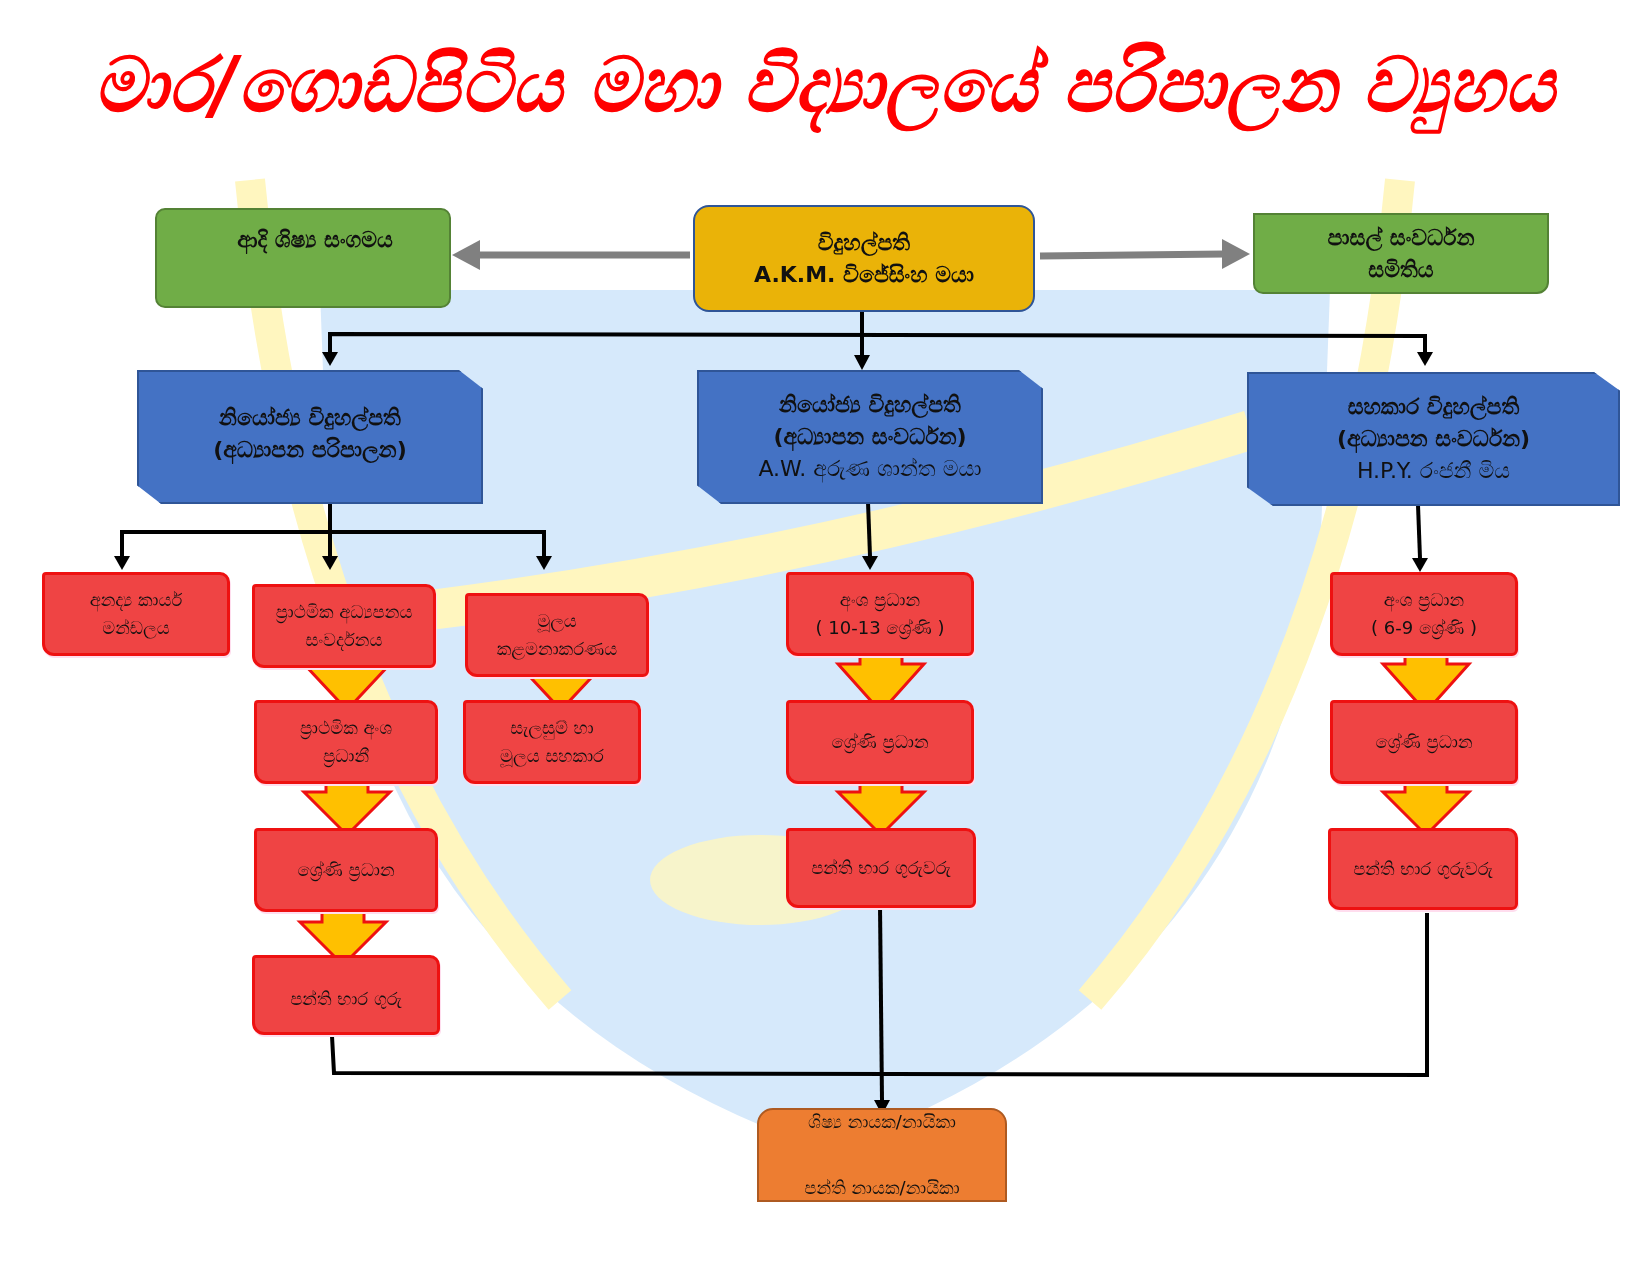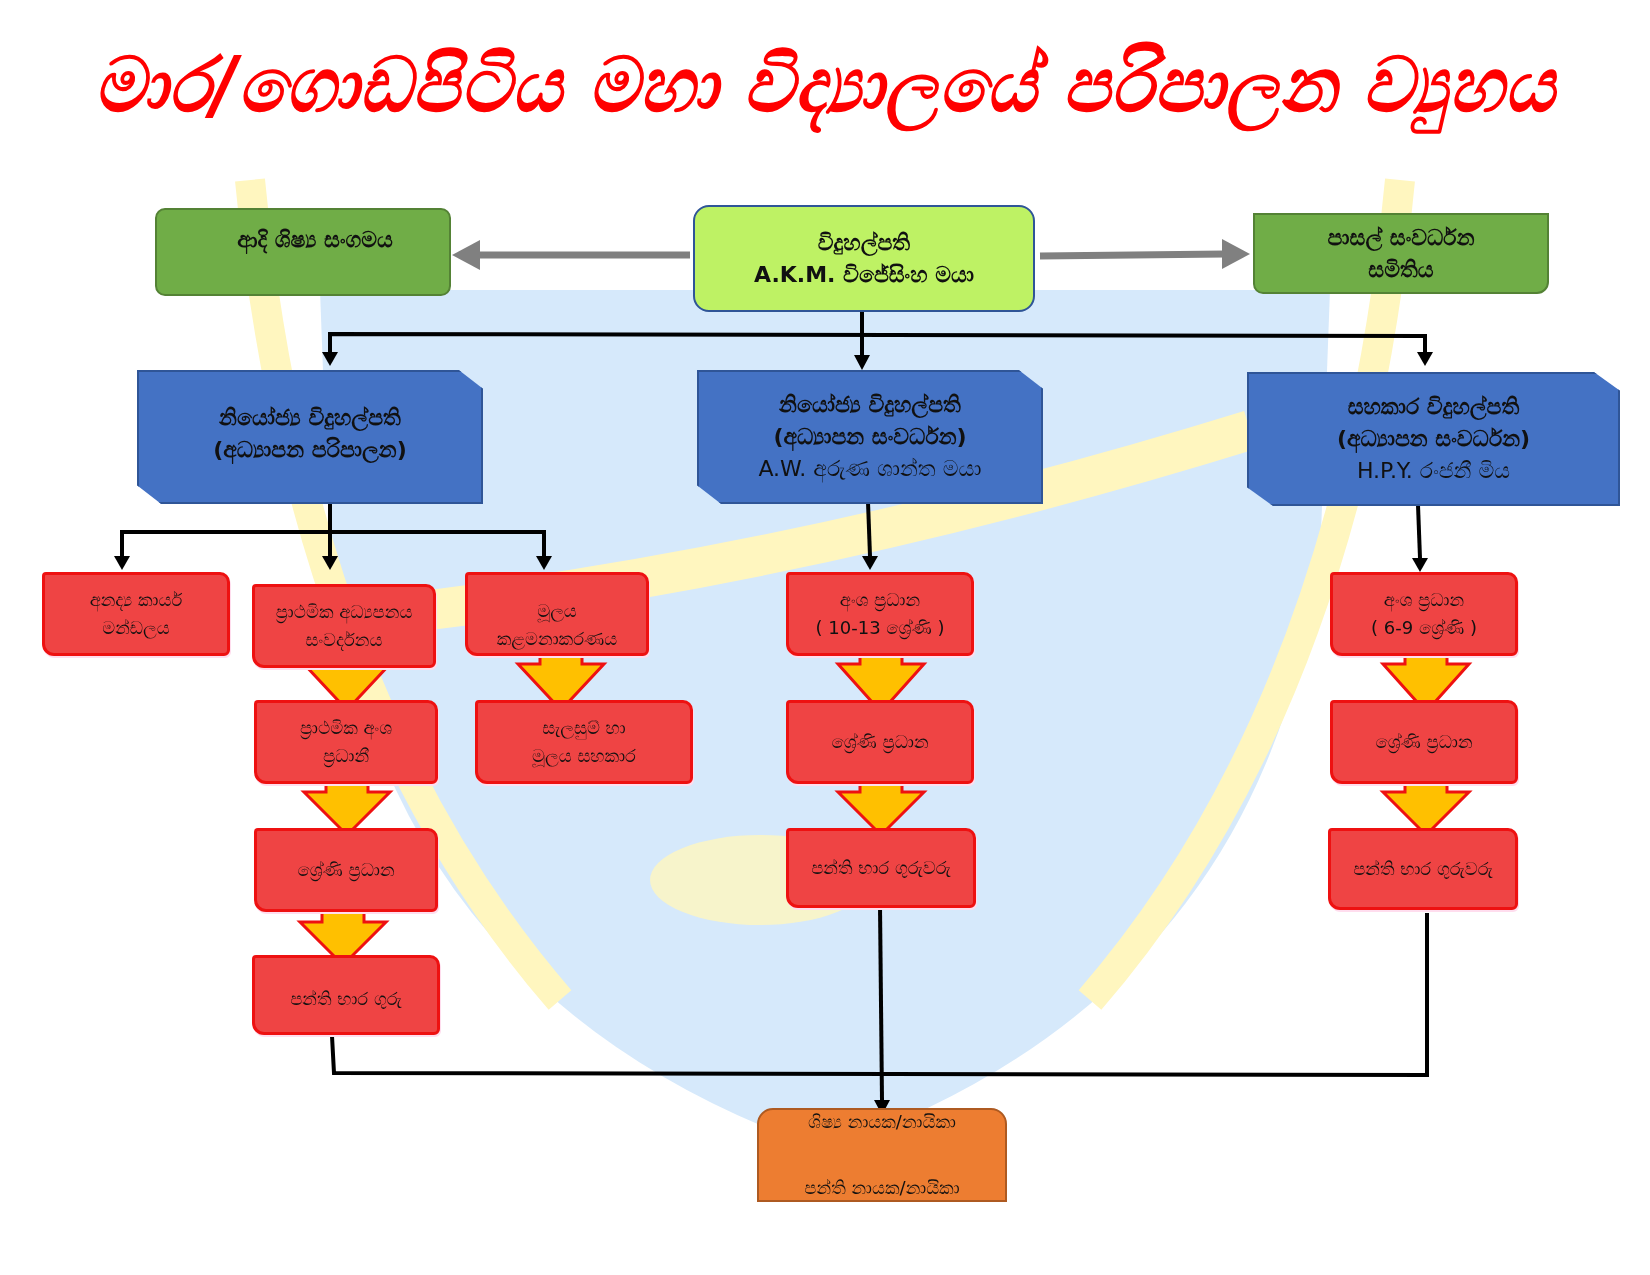--- a/index.html
+++ b/index.html
@@ -2,21 +2,21 @@
 <html><head>
 <meta charset="utf-8">
 <style>
   html, body { margin:0; padding:0; background:#fff; }
   body { width:1650px; height:1275px; position:relative; overflow:hidden; font-family:"DejaVu Sans", sans-serif; }
   .watermark { position:absolute; left:0; top:0; width:1650px; height:1275px; z-index:0; }
   .title { position:absolute; left:0; top:40px; width:1650px; text-align:center; font-size:76px; font-weight:bold; font-style:italic; color:#ff0000; z-index:2; letter-spacing:1px; transform:scaleX(0.92); }
   svg.links { position:absolute; left:0; top:0; z-index:1; }
   .box { position:absolute; z-index:2; display:flex; flex-direction:column; justify-content:center; align-items:center; text-align:center; color:#111; box-sizing:border-box; }
   .green { background:#70ad47; border:2px solid #548235; border-radius:10px; font-weight:bold; font-size:22px; line-height:32px; }
-  .red { background:#bef264; border:2px solid #2f5597; border-radius:16px; font-weight:bold; font-size:22px; line-height:32px; }
+  .red { background:#eab308; border:2px solid #2f5597; border-radius:16px; font-weight:bold; font-size:22px; line-height:32px; }
   .blue { background:#4472c4; border:2px solid #2f5597; font-size:22px; line-height:32px; clip-path:polygon(0 0, 93% 0, 100% 14%, 100% 100%, 7% 100%, 0 86%); }
   .blue .b { font-weight:bold; }
   .yellow { background:#ef4444; border:3px solid #e11; font-size:18px; line-height:28px; border-radius:4px 10px 6px 12px; box-shadow:1px 2px 0 #fde; }
   .orange { background:#ed7d31; border:2px solid #ae5a21; border-radius:16px 16px 0 0; font-size:18px; line-height:32px; }
 </style>
 </head>
 <body>
 
 <svg class="watermark" width="1650" height="1275" viewBox="0 0 1650 1275">
   <path d="M320 290 L1330 290 L1320 560 Q1260 1000 825 1150 Q390 1000 330 560 Z" fill="#d6e9fb"></path>
@@ -80,21 +80,21 @@
     <polygon points="1405,650 1447,650 1447,664 1469,664 1426,712 1383,664 1405,664"></polygon>
     <polygon points="1405,780 1447,780 1447,792 1469,792 1426,835 1383,792 1405,792"></polygon>
   </g>
 </svg>
 
 <div class="box red" style="left:693px;top:205px;width:342px;height:107px;">
   <div>විදුහල්පති</div>
   <div>A.K.M. විජේසිංහ මයා</div>
 </div>
 
-<div class="box green" style="left:155px;top:208px;width:296px;height:88px;justify-content:flex-start;padding-top:14px;padding-left:24px;">
+<div class="box green" style="left:155px;top:208px;width:296px;height:100px;justify-content:flex-start;padding-top:14px;padding-left:24px;">
   <div>ආදි ශිෂ්‍ය සංගමය</div>
 </div>
 <div class="box green" style="left:1253px;top:213px;width:296px;height:81px;border-radius:0 0 12px 10px;">
   <div>පාසල් සංවර්ධන</div>
   <div>සමිතිය</div>
 </div>
 
 <div class="box blue" style="left:137px;top:370px;width:346px;height:134px;justify-content:flex-start;padding-top:30px;">
   <div class="b">නියෝජ්‍ය විදුහල්පති</div>
   <div class="b">(අධ්‍යාපන පරිපාලන)</div>
@@ -121,25 +121,25 @@
 <div class="box yellow" style="left:254px;top:700px;width:184px;height:84px;">
   <div>ප්‍රාථමික අංශ</div>
   <div>ප්‍රධානී</div>
 </div>
 <div class="box yellow" style="left:254px;top:828px;width:184px;height:84px;">
   <div>ශ්‍රේණි ප්‍රධාන</div>
 </div>
 <div class="box yellow" style="left:252px;top:955px;width:188px;height:80px;justify-content:center;padding-top:8px;">
   <div>පන්ති භාර ගුරු</div>
 </div>
-<div class="box yellow" style="left:465px;top:572px;width:184px;height:84px;justify-content:flex-end;">
+<div class="box yellow" style="left:465px;top:593px;width:184px;height:84px;">
   <div>මූලය</div>
   <div>කළමනාකරණය</div>
 </div>
-<div class="box yellow" style="left:463px;top:700px;width:218px;height:84px;margin-left:12px;">
+<div class="box yellow" style="left:463px;top:700px;width:178px;height:84px;">
   <div>සැලසුම් හා</div>
   <div>මූලය සහකාර</div>
 </div>
 
 <div class="box yellow" style="left:786px;top:572px;width:188px;height:84px;">
   <div>අංශ ප්‍රධාන</div>
   <div>( 10-13 ශ්‍රේණි )</div>
 </div>
 <div class="box yellow" style="left:786px;top:700px;width:188px;height:84px;">
   <div>ශ්‍රේණි ප්‍රධාන</div>

